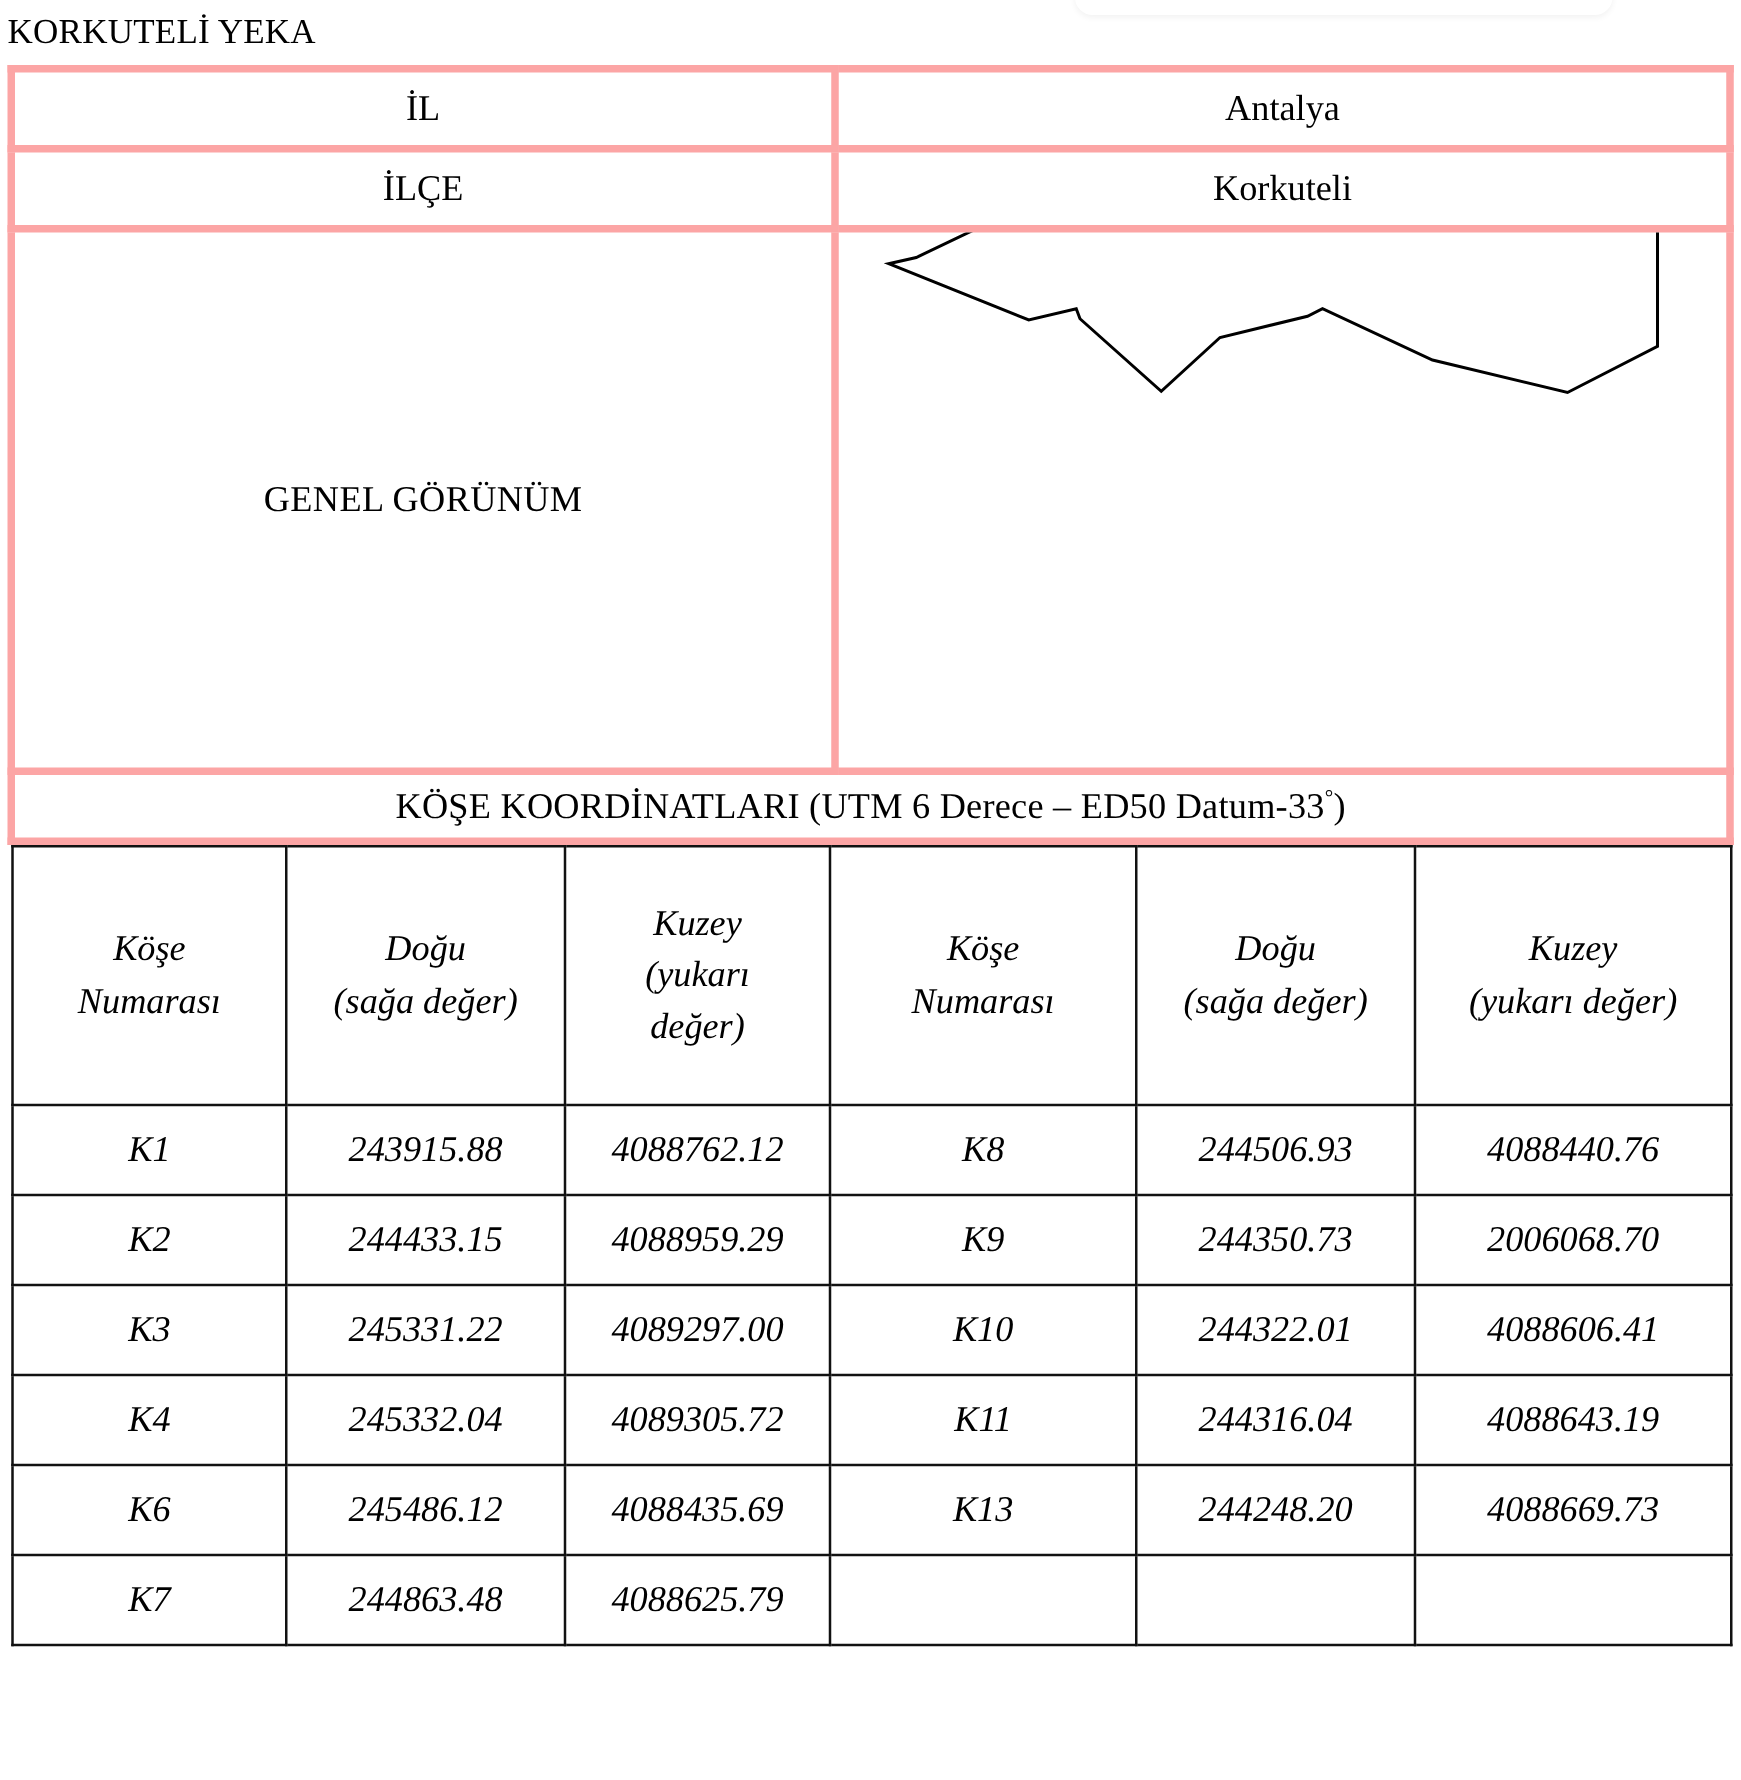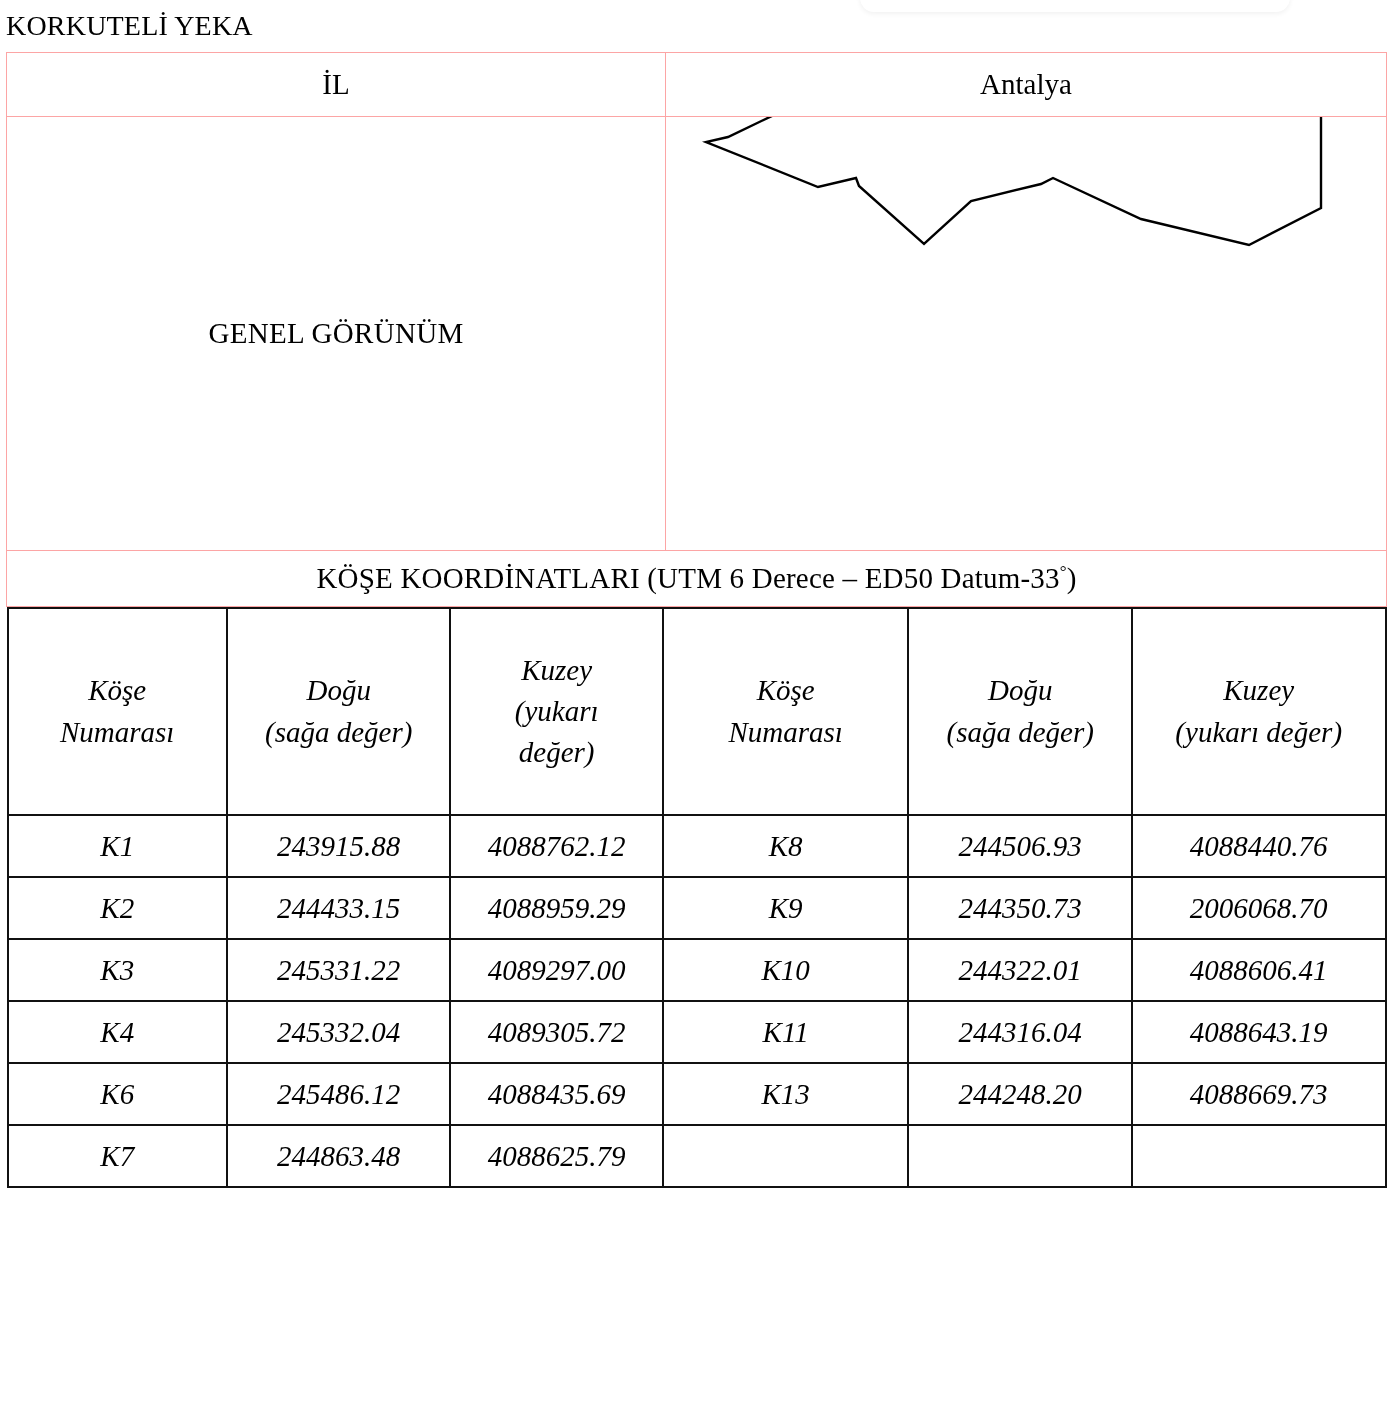--- a/index.html
+++ b/index.html
@@ -51,21 +51,21 @@
   
   table.main {
     position: absolute;
     top: 52px;
     left: 6px;
     width: 1381px;
     border-collapse: collapse;
     table-layout: fixed;
   }
   table.main td {
-    border: 1px solid #fca5a5;
+    border: 6px solid #fca5a5;
     padding: 0;
     text-align: center;
     vertical-align: middle;
     font-size: 29px;
   }
 
   .row-il td, .row-ilce td { height: 64px; }
   .cell-label { width: 659px; }
 
   .row-genel td { height: 434px; }
@@ -108,21 +108,21 @@
   }
   table.coords th, table.coords td {
     border: 2px solid #111111;
     text-align: center;
     vertical-align: middle;
     font-weight: normal;
     font-size: 29px;
     padding: 0 2px;
   }
   table.coords thead th { height: 207px; }
-  table.coords tbody td { height: 62px; }
+  table.coords tbody td { height: 72px; }
 
   .c-no-l  { width: 219px; }
   .c-dg-l  { width: 223px; }
   .c-kz-l  { width: 212px; }
   .c-no-r  { width: 245px; }
   .c-dg-r  { width: 223px; }
   .c-kz-r  { width: 253px; }
 
   .hstack { display: block; line-height: 1.42; }
   .hstack span { display: block; }
@@ -134,20 +134,24 @@
 
   <div class="top-artifact"></div>
 
   <div class="doc-title">KORKUTELİ YEKA</div>
 
   <table class="main">
     <tbody>
       <tr class="row-il">
         <td class="cell-label">İL</td>
         <td>Antalya</td>
+      </tr>
+      <tr class="row-ilce">
+        <td class="cell-label">İLÇE</td>
+        <td>Korkuteli</td>
       </tr>
       <tr class="row-genel">
         <td class="cell-genel-label">GENEL GÖRÜNÜM</td>
         <td class="cell-map">
           <div class="map-holder">
             <svg width="720" height="434" viewBox="0 0 720 434">
               <polyline points="108,0 62,22 40,27 152,72 190,63 193,71 258,129 305,86 375,69 387,63 475,104 583,130 655,93 655,0 612,0" fill="none" stroke="#000000" stroke-width="2.4" stroke-linejoin="miter" stroke-linecap="butt"></polyline>
             </svg>
           </div>
         </td>

